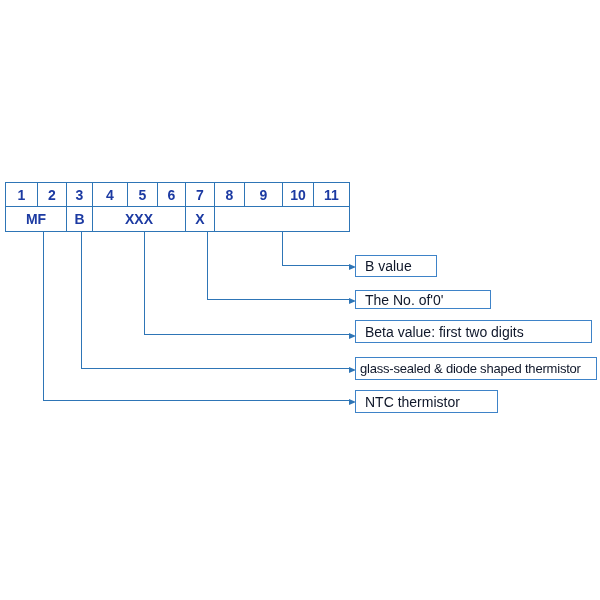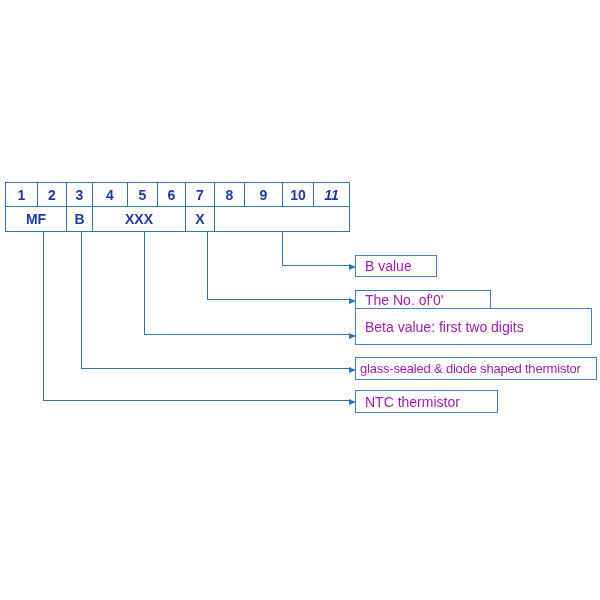--- a/index.html
+++ b/index.html
@@ -39,21 +39,20 @@
     justify-content: center;
     color: #1c3aa2;
     font-size: 14px;
     font-weight: 700;
     border-right: 1.5px solid #2e75b6;
     flex: 0 0 auto;
   }
   .cell.last {
     border-right: none;
     flex: 1 1 auto;
-    font-style: italic;
   }
   .row-digits .cell { height: 23px; }
   .row-groups .cell { height: 24px; }
 
   
   .connector {
     position: absolute;
     box-sizing: border-box;
     border-left: 1.5px solid #2e75b6;
     border-bottom: 1.5px solid #2e75b6;
@@ -69,21 +68,21 @@
     border-left: 7px solid #2e75b6;
   }
 
   
   .legend-box {
     position: absolute;
     left: 355px;
     box-sizing: border-box;
     border: 1.5px solid #3e83c8;
     background: #ffffff;
-    color: #a21caf;
+    color: #0f172a;
     font-size: 14px;
     display: flex;
     align-items: center;
     padding-left: 9px;
     white-space: nowrap;
   }
   .legend-box.tight {
     padding-left: 4px;
     font-size: 13px;
     letter-spacing: -0.2px;
@@ -127,17 +126,17 @@
   </div>
   <div class="connector" style="left:81px; top:232px; width:268px; height:137px;">
     <span class="arrowhead"></span>
   </div>
   <div class="connector" style="left:43px; top:232px; width:306px; height:169px;">
     <span class="arrowhead"></span>
   </div>
 
   <div class="legend-box" style="top:255px; width:82px;  height:22px;">B value</div>
   <div class="legend-box" style="top:290px; width:136px; height:19px;">The No. of'0'</div>
-  <div class="legend-box" style="top:308px; width:237px; height:37px;">Beta value: first two digits</div>
+  <div class="legend-box" style="top:320px; width:237px; height:23px;">Beta value: first two digits</div>
   <div class="legend-box tight" style="top:357px; width:242px; height:23px;">glass-sealed &amp; diode shaped thermistor</div>
   <div class="legend-box" style="top:390px; width:143px; height:23px;">NTC thermistor</div>
 
 </div>
 
 </body></html>

